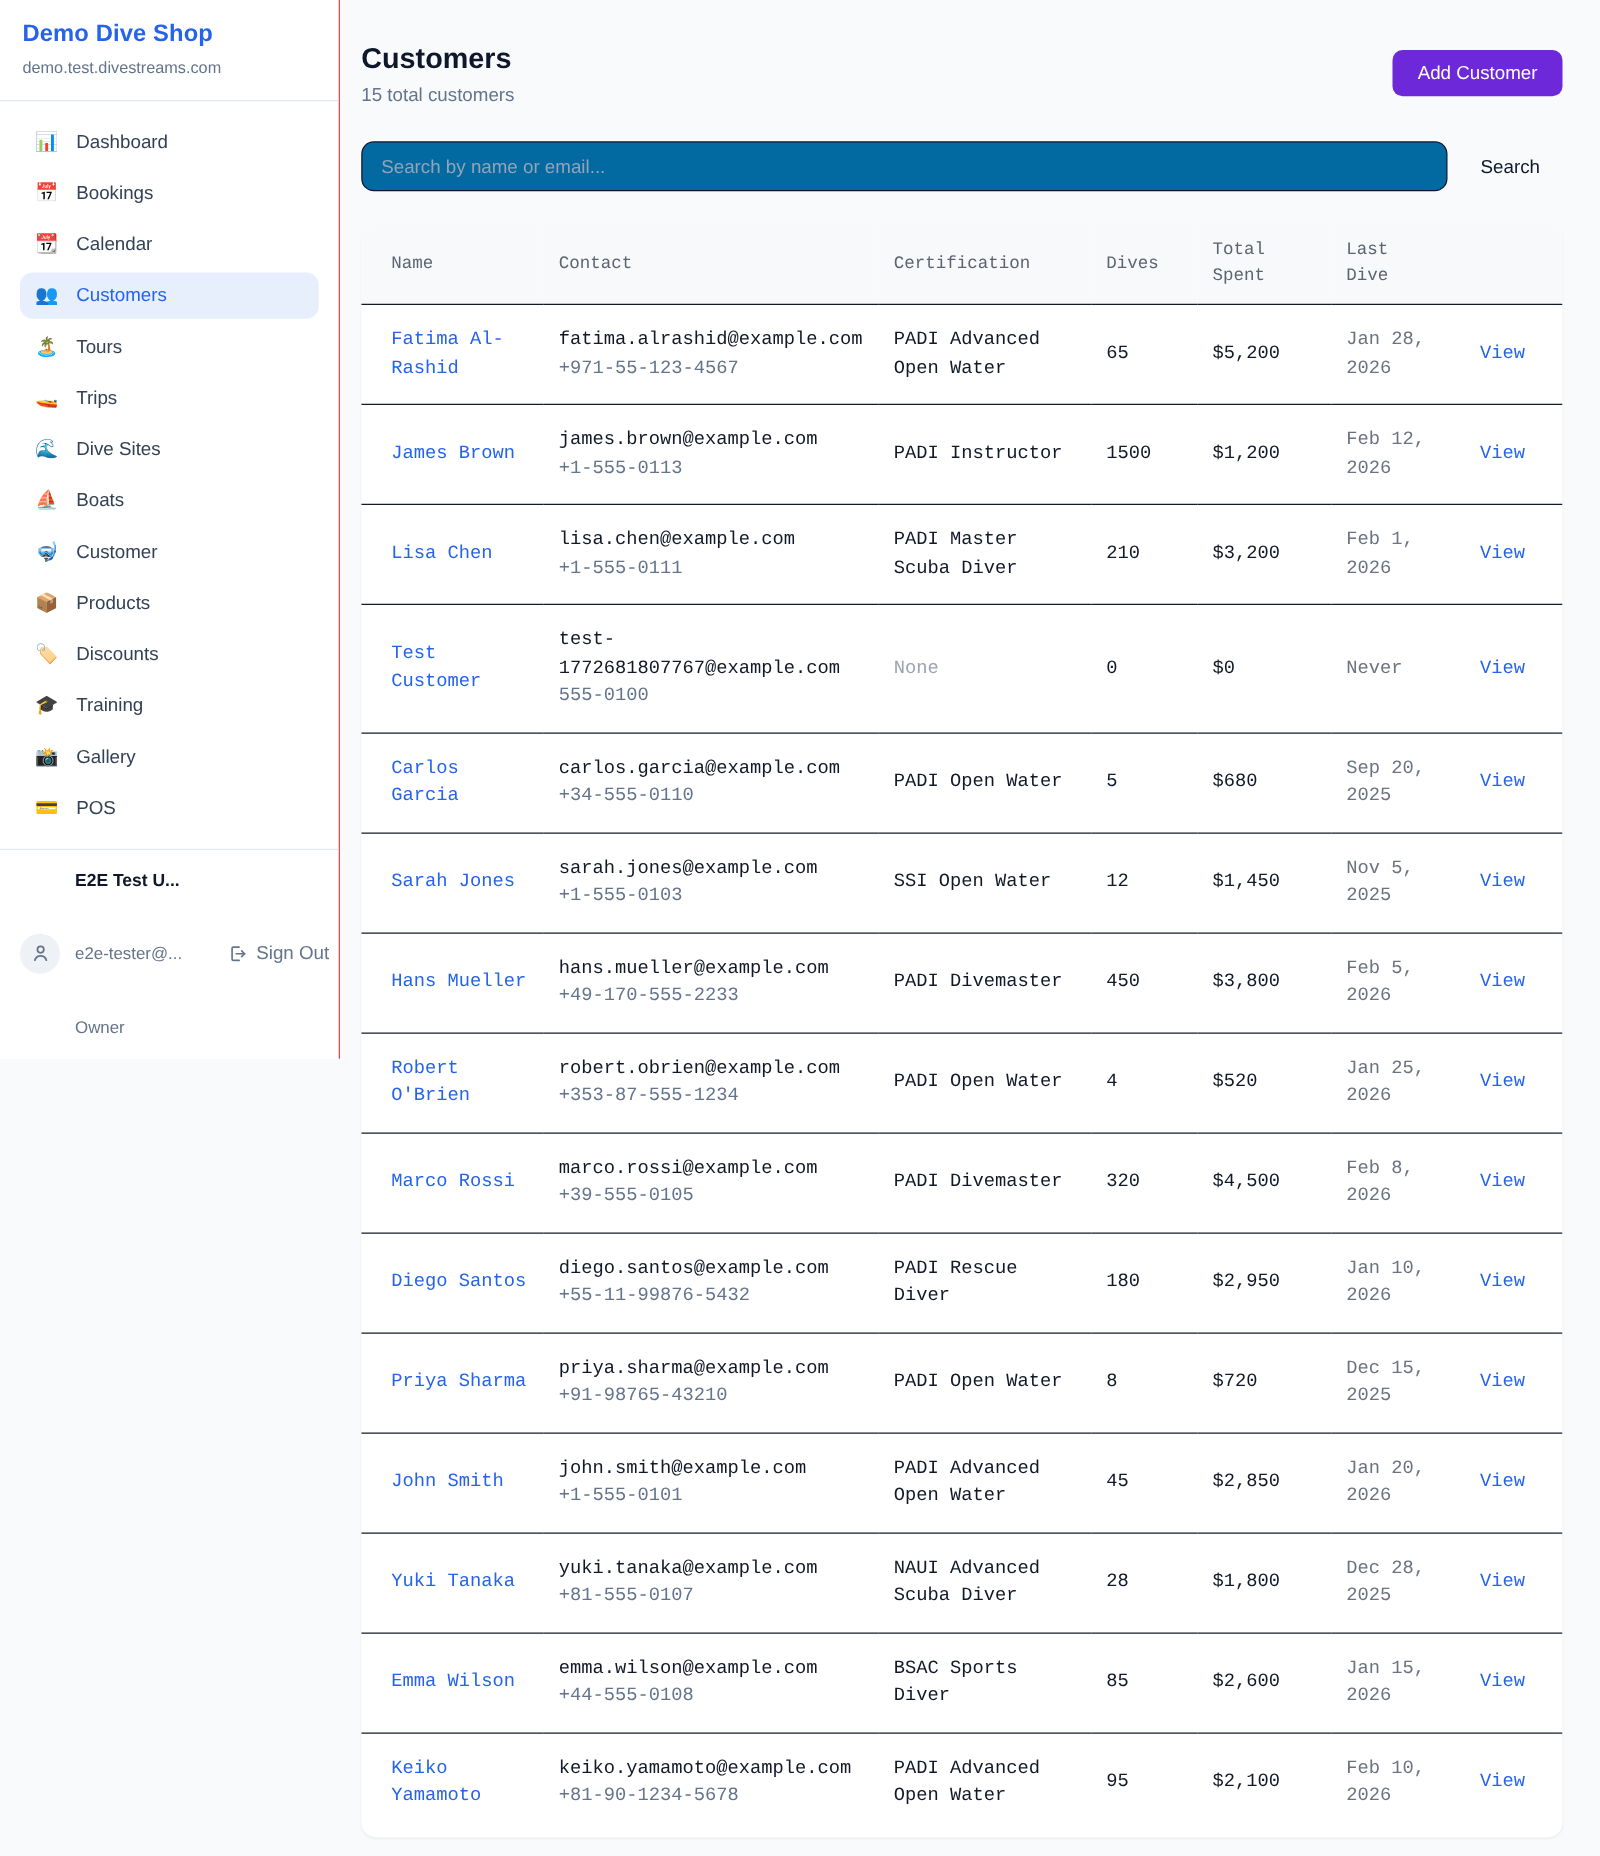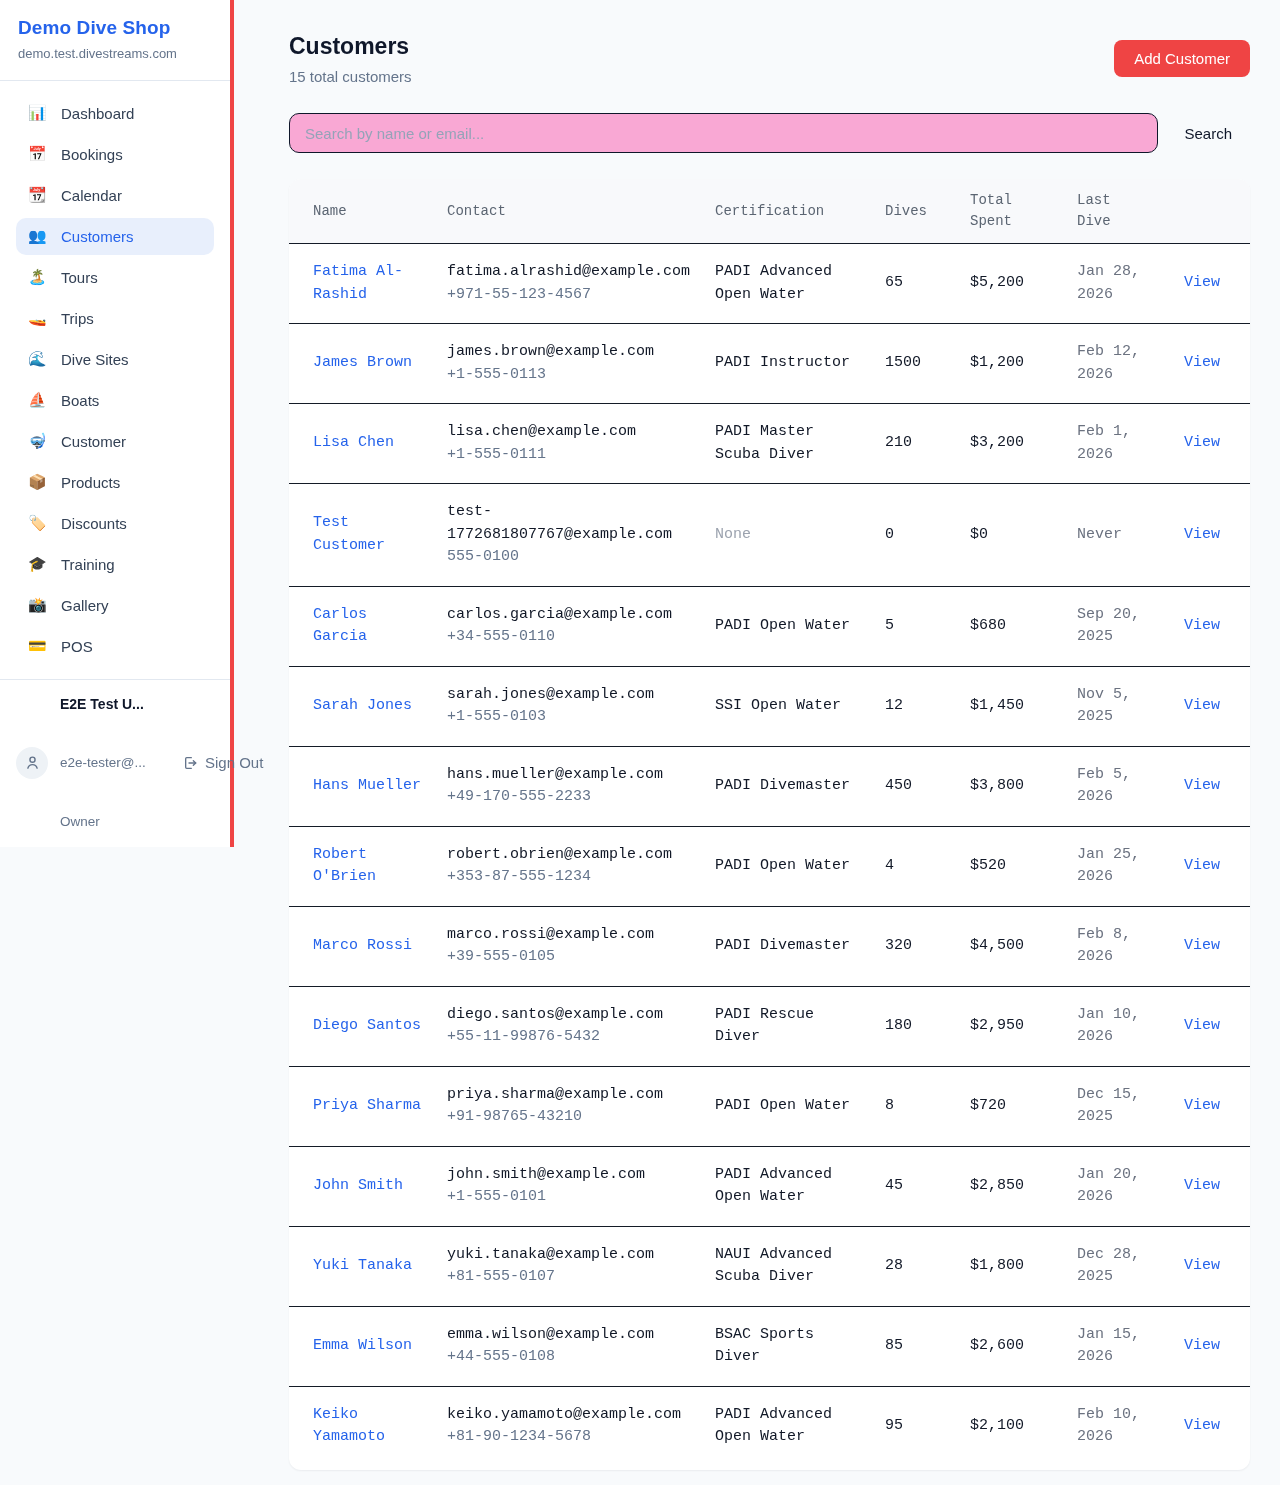--- a/index.html
+++ b/index.html
@@ -10,23 +10,23 @@
     font-family: "Liberation Sans", "DejaVu Sans", sans-serif;
     color: #0f172a;
     position: relative;
     overflow: hidden;
   }
 
   
   .sidebar {
     position: absolute;
     left: 0; top: 0;
-    width: 234px;
+    width: 272px;
     background: #ffffff;
-    border-right: 4px solid #ef4444;
+    border-right: 1px solid #ef4444;
   }
   .brand-block { padding: 17px 18px 19px 18px; border-bottom: 1px solid #e2e8f0; }
   .brand-title { font-size: 19px; font-weight: 700; color: #2563eb; letter-spacing: .1px; }
   .brand-domain { font-size: 13px; color: #64748b; margin-top: 7px; }
 
   .nav { padding: 14px 16px 10px 16px; }
   .nav-item {
     display: flex; align-items: center;
     padding: 10px 12px;
     margin-bottom: 4px;
@@ -64,36 +64,36 @@
   }
   .signout-btn svg { margin-right: 7px; }
 
   
   .main { margin-left: 256px; padding: 33px 30px 0 33px; }
 
   .page-header { display: flex; align-items: flex-start; justify-content: space-between; }
   .page-title { font-size: 23px; font-weight: 700; color: #0f172a; }
   .page-subtitle { font-size: 15px; color: #64748b; margin-top: 8px; }
   .add-btn {
-    background: #ef4444; color: #fff;
+    background: #6d28d9; color: #fff;
     border: none; border-radius: 8px;
     font-family: inherit;
     font-size: 15px; font-weight: 500;
     padding: 0 20px; height: 37px;
     margin-top: 7px;
     cursor: pointer;
   }
 
   .search-row { display: flex; align-items: center; margin-top: 28px; }
   .search-input {
     flex: 1;
     height: 40px;
     border: 1px solid #0f172a;
     border-radius: 10px;
-    background: #f9a8d4;
+    background: #0369a1;
     padding: 0 15px;
     font-family: inherit;
     font-size: 15px;
     color: #0f172a;
     outline: none;
   }
   .search-input::placeholder { color: #94a3b8; }
   .search-btn {
     margin: 0 18px 0 26px;
     font-size: 15px; font-weight: 500; color: #0f172a;

